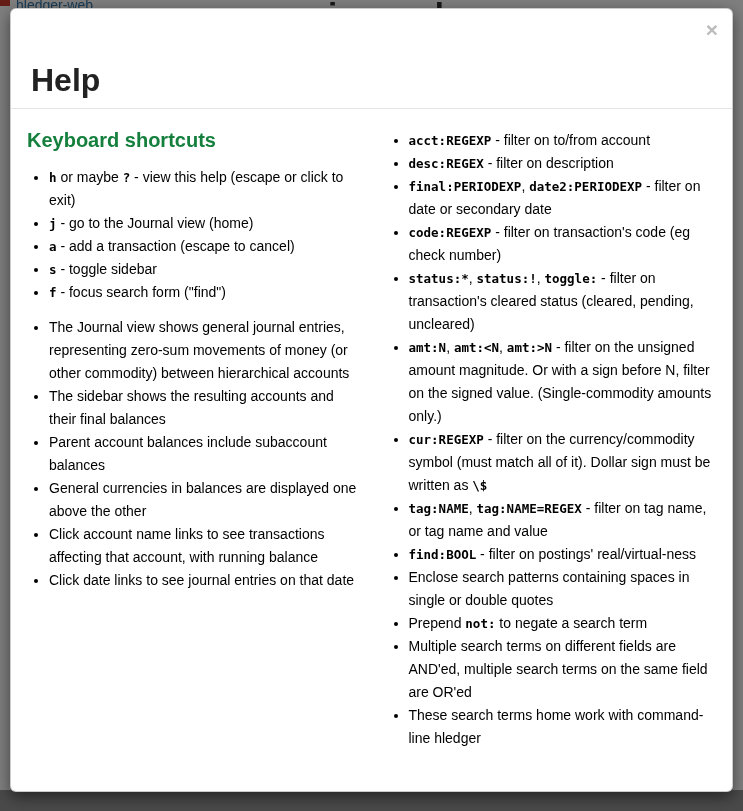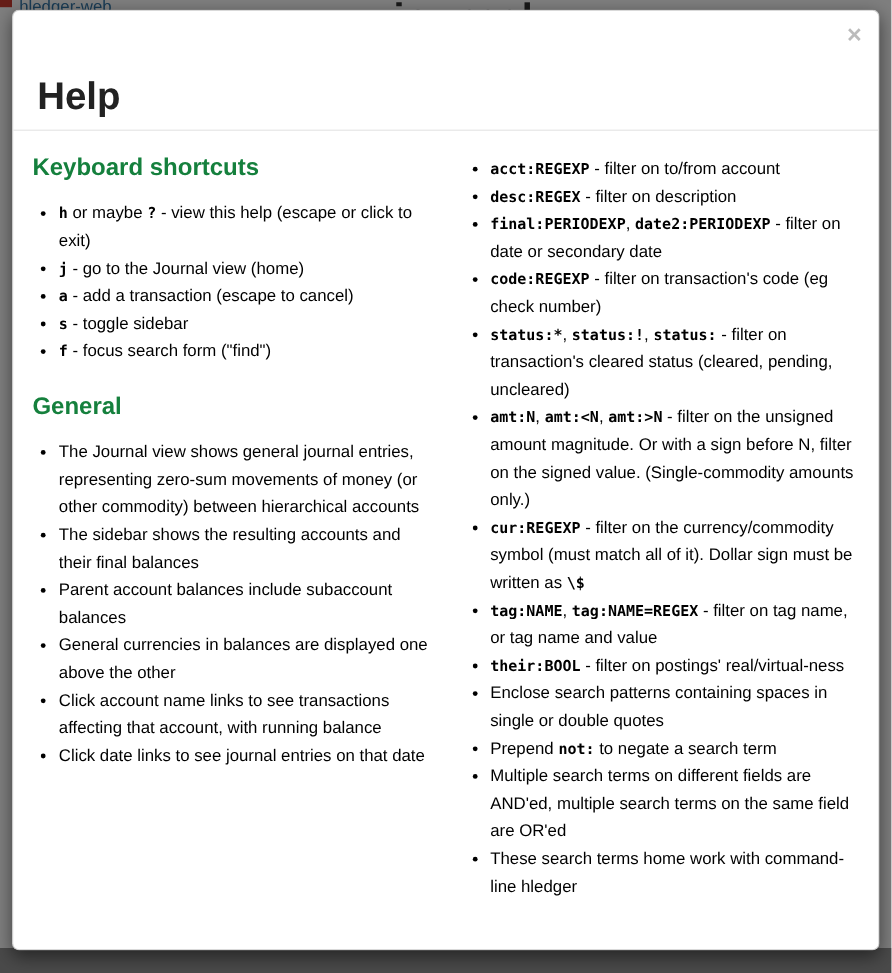--- a/index.html
+++ b/index.html
@@ -99,41 +99,40 @@
   <div class="modal-body">
     <div class="col">
       <h4 class="sec-heading">Keyboard shortcuts</h4>
       <ul class="items">
           <li><code>h</code> or maybe <code>?</code> - view this help (escape or click to exit)</li>
           <li><code>j</code> - go to the Journal view (home)</li>
           <li><code>a</code> - add a transaction (escape to cancel)</li>
           <li><code>s</code> - toggle sidebar</li>
           <li><code>f</code> - focus search form ("find")</li>
         </ul>
-      <h4 class="sec-heading">General</h4>
       <ul class="items">
           <li>The Journal view shows general journal entries, representing zero-sum movements of money (or other commodity) between hierarchical accounts</li>
           <li>The sidebar shows the resulting accounts and their final balances</li>
           <li>Parent account balances include subaccount balances</li>
           <li>General currencies in balances are displayed one above the other</li>
           <li>Click account name links to see transactions affecting that account, with running balance</li>
           <li>Click date links to see journal entries on that date</li>
         </ul>
     </div>
     <div class="col">
       <ul class="items">
           <li><code>acct:REGEXP</code> - filter on to/from account</li>
           <li><code>desc:REGEX</code> - filter on description</li>
           <li><code>final:PERIODEXP</code>, <code>date2:PERIODEXP</code> - filter on date or secondary date</li>
           <li><code>code:REGEXP</code> - filter on transaction's code (eg check number)</li>
-          <li><code>status:*</code>, <code>status:!</code>, <code>status:</code> - filter on transaction's cleared status (cleared, pending, uncleared)</li>
+          <li><code>status:*</code>, <code>status:!</code>, <code>toggle:</code> - filter on transaction's cleared status (cleared, pending, uncleared)</li>
           <li><code>amt:N</code>, <code>amt:&lt;N</code>, <code>amt:&gt;N</code> - filter on the unsigned amount magnitude. Or with a sign before N, filter on the signed value. (Single-commodity amounts only.)</li>
           <li><code>cur:REGEXP</code> - filter on the currency/commodity symbol (must match all of it). Dollar sign must be written as <code>\$</code></li>
           <li><code>tag:NAME</code>, <code>tag:NAME=REGEX</code> - filter on tag name, or tag name and value</li>
-          <li><code>their:BOOL</code> - filter on postings' real/virtual-ness</li>
+          <li><code>find:BOOL</code> - filter on postings' real/virtual-ness</li>
           <li>Enclose search patterns containing spaces in single or double quotes</li>
           <li>Prepend <code>not:</code> to negate a search term</li>
           <li>Multiple search terms on different fields are AND'ed, multiple search terms on the same field are OR'ed</li>
           <li>These search terms home work with command-line hledger</li>
         </ul>
     </div>
   </div>
 </div>
 
 </body></html>

